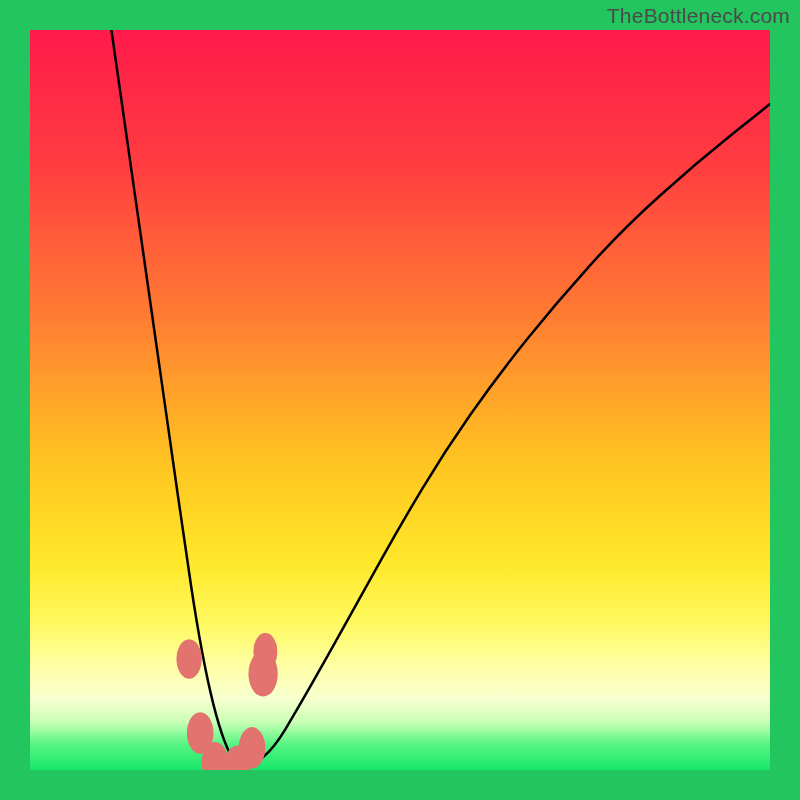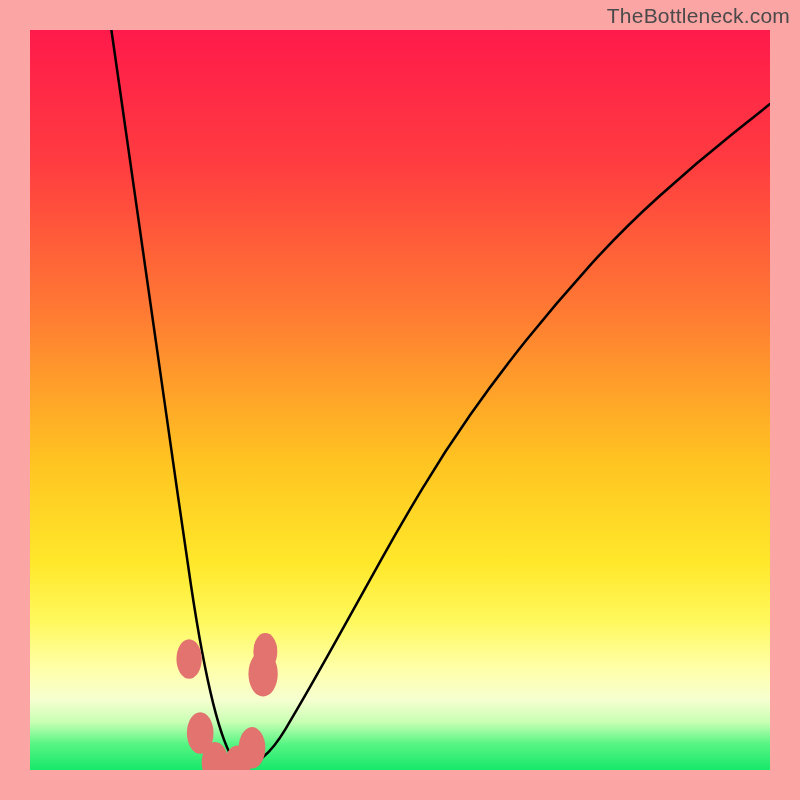--- a/index.html
+++ b/index.html
@@ -9,21 +9,21 @@
     height: 800px;
     overflow: hidden;
     background: #000;
     font-family: Arial, Helvetica, sans-serif;
   }
   .frame {
     position: absolute;
     top: 0; left: 0;
     width: 800px;
     height: 800px;
-    background: #fca5a5;
+    background: #22c55e;
   }
   .plot {
     position: absolute;
     top: 30px;
     left: 30px;
     width: 740px;
     height: 740px;
     overflow: hidden;
   }
   .gradient {

